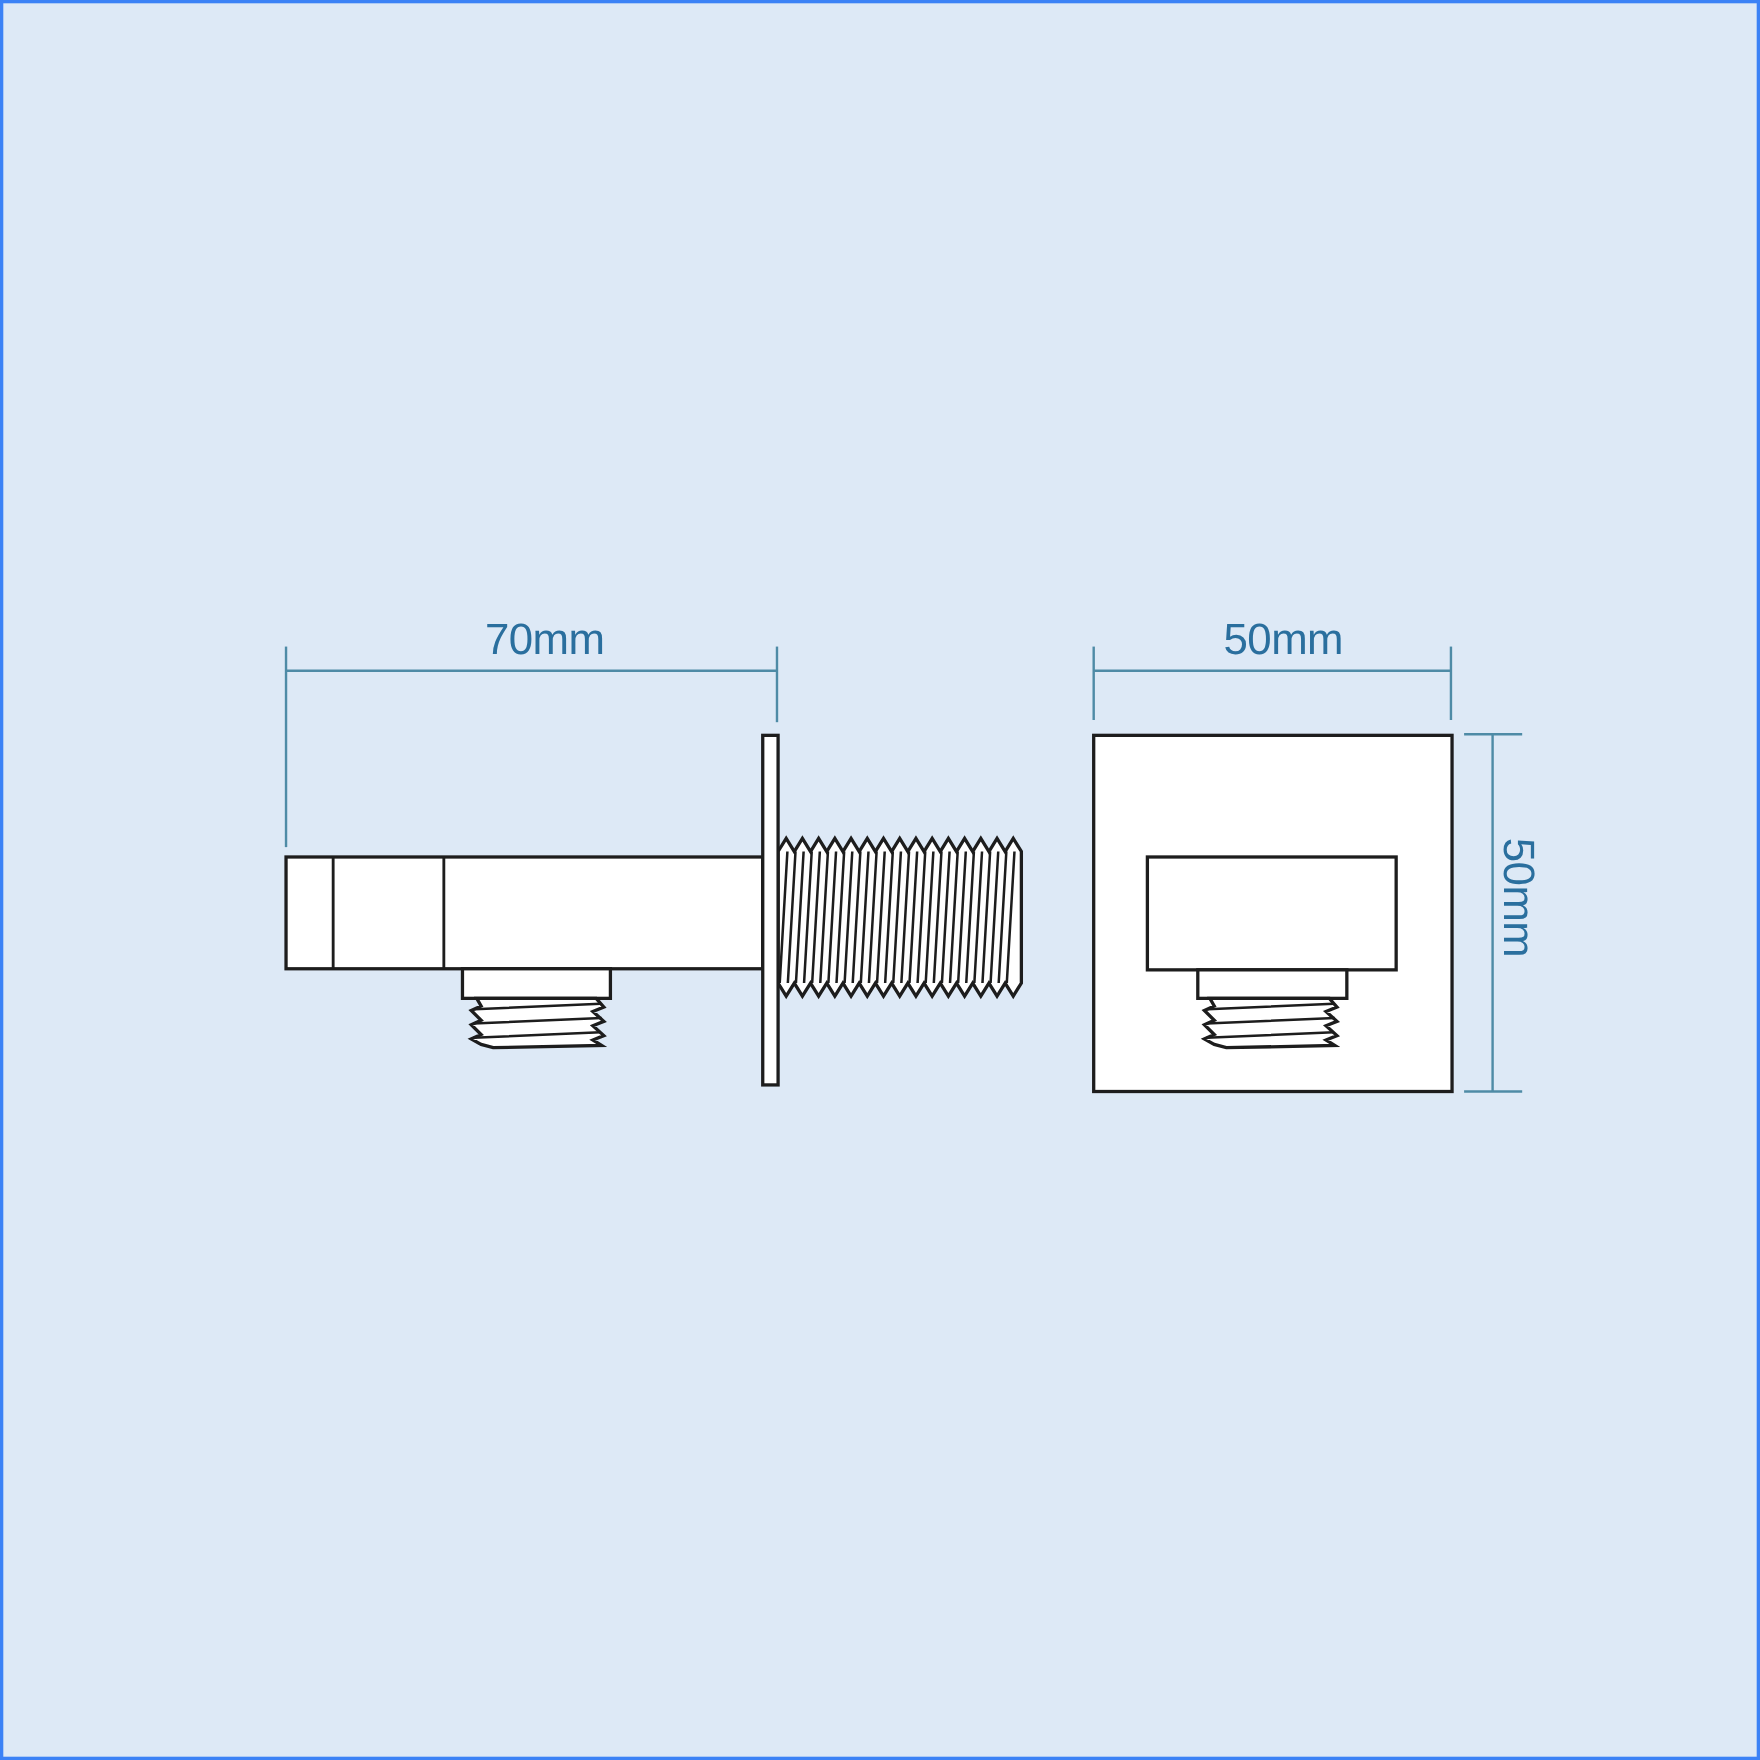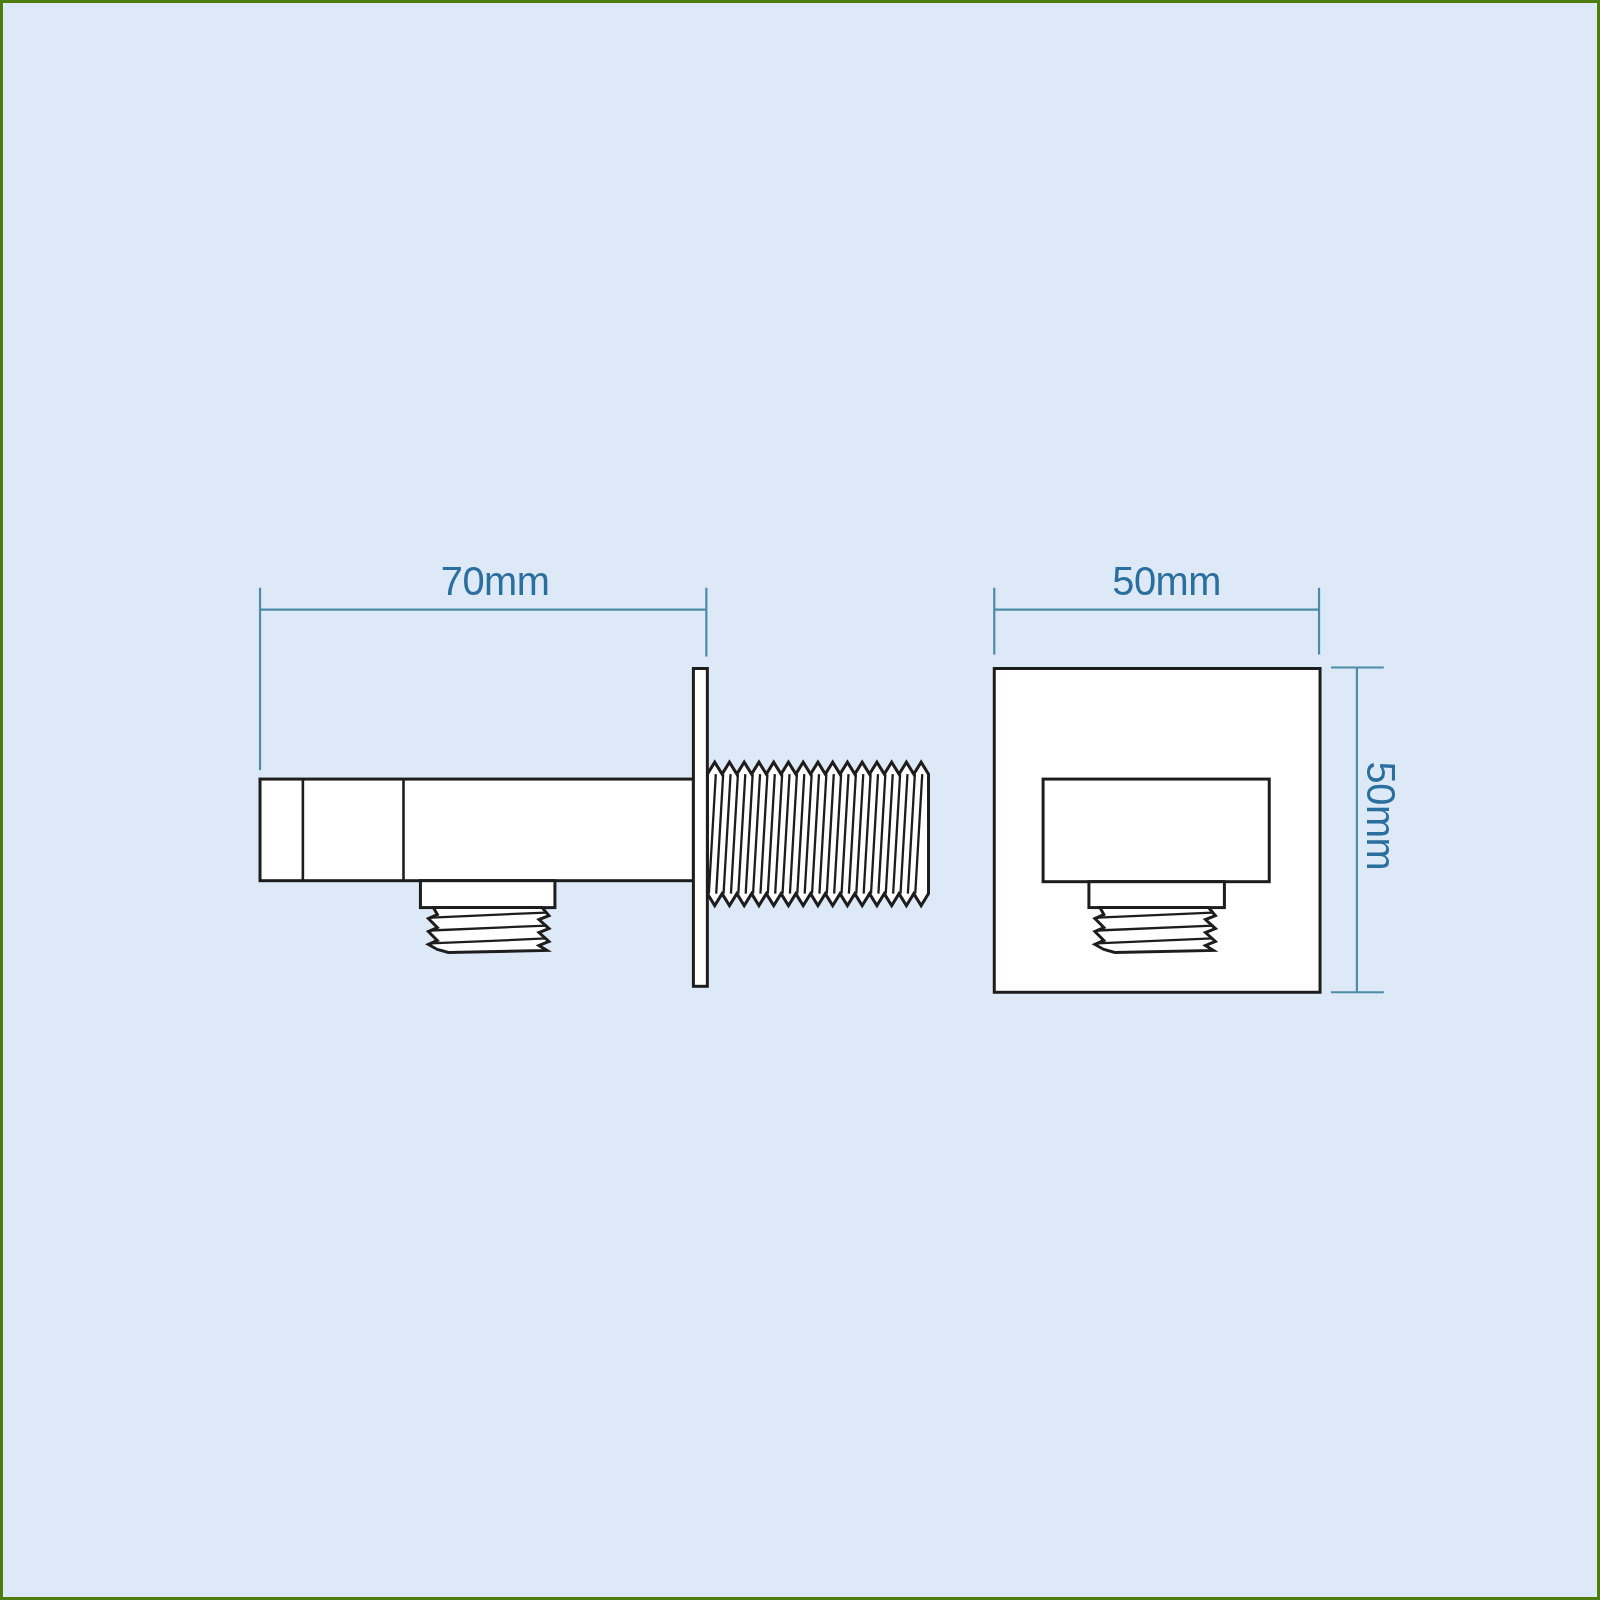--- a/index.html
+++ b/index.html
@@ -5,21 +5,21 @@
   html, body { margin: 0; padding: 0; }
   body {
     width: 1600px; height: 1600px;
     font-family: "Liberation Sans", sans-serif;
   }
   .canvas {
     position: relative;
     width: 1600px; height: 1600px;
     box-sizing: border-box;
     background: #dde9f6;
-    border: 3px solid #4d7c0f;
+    border: 3px solid #3b82f6;
   }
   svg { display: block; width: 100%; height: 100%; }
   .outline { fill: #ffffff; stroke: #1d1d1d; stroke-width: 3; stroke-linejoin: miter; }
   .edge    { stroke: #1d1d1d; stroke-width: 2.6; fill: none; }
   .hatch   { stroke: #1d1d1d; stroke-width: 2.3; fill: none; }
   .dim     { stroke: #4e8ba6; stroke-width: 2.2; fill: none; }
   .dim-label {
     fill: #2a6f9e;
     font-size: 40px;
     letter-spacing: -0.5px;

